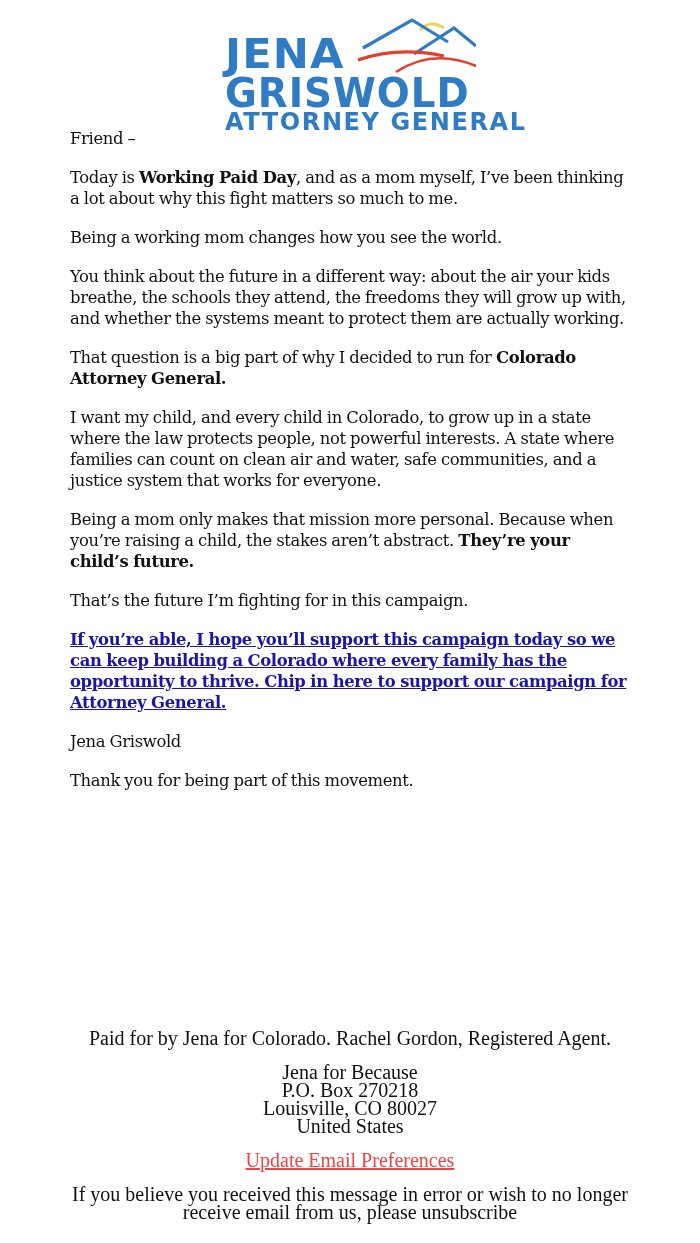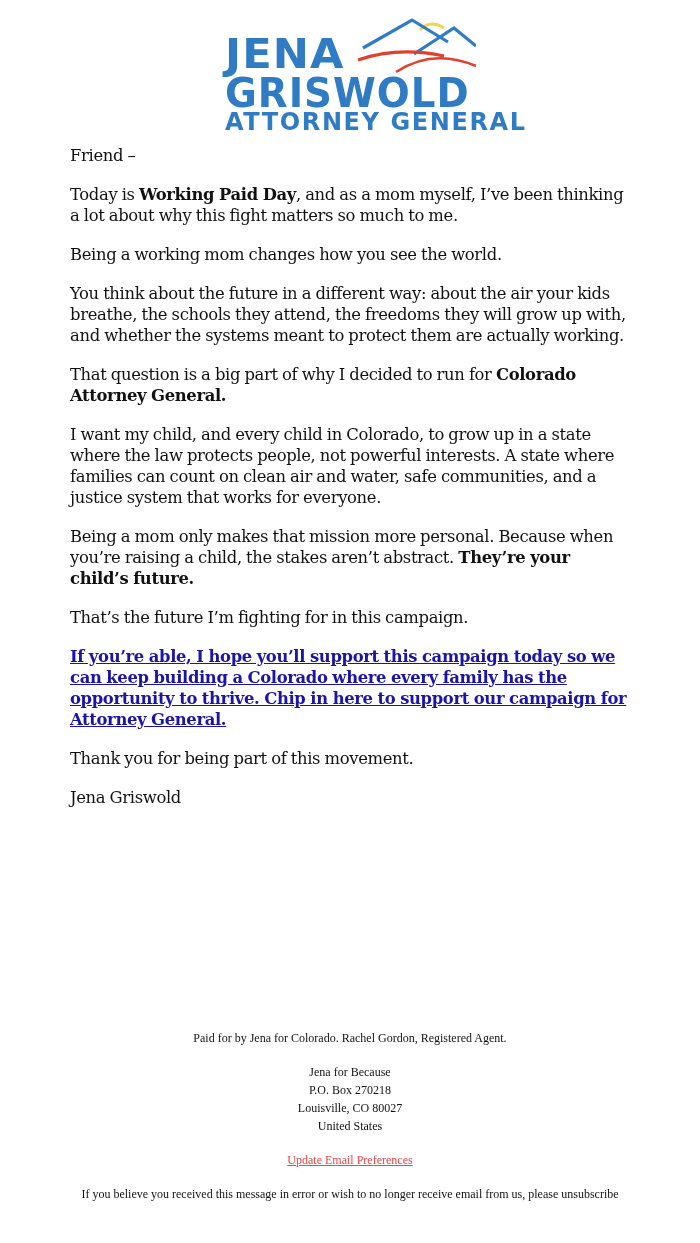--- a/index.html
+++ b/index.html
@@ -4,26 +4,26 @@
   <style>
     html, body { margin: 0; padding: 0; background: #ffffff; }
     body { width: 700px; height: 1243px; position: relative; overflow: hidden; }
     .logo { position: absolute; left: 222px; top: 16px; width: 260px; height: 118px; }
     .logo-text { position: absolute; left: 3px; font-family: "DejaVu Sans", sans-serif; font-weight: bold; color: #2f7bc4; letter-spacing: 1px; white-space: nowrap; }
     .logo-l1 { top: 18px; font-size: 40px; line-height: 40px; transform: scaleX(1.08); transform-origin: left; }
     .logo-l2 { top: 57px; font-size: 40px; line-height: 40px; transform: scaleX(0.97); transform-origin: left; }
     .logo-l3 { top: 96px; font-size: 24px; line-height: 20px; letter-spacing: 1.6px; }
     .logo-mark { position: absolute; left: 136px; top: 0; }
 
-    .body { position: absolute; left: 70px; top: 145px; width: 560px; font-family: "DejaVu Serif", serif; font-size: 16.4px; line-height: 21px; color: #111111; letter-spacing: -0.35px; word-spacing: -0.5px; }
+    .body { position: absolute; left: 70px; top: 128px; width: 560px; font-family: "DejaVu Serif", serif; font-size: 16.4px; line-height: 21px; color: #111111; letter-spacing: -0.35px; word-spacing: -0.5px; }
     .body p { margin: 0 0 18px 0; }
     .body b { font-weight: bold; }
     .cta { color: #1a0dab; color: #1b14a8; font-weight: bold; text-decoration: underline; cursor: pointer; }
 
-    .footer { position: absolute; left: 60px; top: 1029px; width: 580px; text-align: center; font-family: "Liberation Serif", serif; font-size: 12px; line-height: 18px; color: #111111; }
+    .footer { position: absolute; left: 60px; top: 1029px; width: 580px; text-align: center; font-family: "Liberation Serif", serif; font-size: 20px; line-height: 18px; color: #111111; }
     .footer p { margin: 0 0 16px 0; }
     .footer .addr { margin-bottom: 16px; }
     .footer a { color: #ef4444; text-decoration: underline; cursor: pointer; }
   </style>
 </head>
 <body>
 
 <div class="logo">
   <svg class="logo-mark" width="118" height="62" viewBox="0 0 118 62">
     <path d="M62 14 Q72 3 86 12" fill="none" stroke="#f2d44a" stroke-width="3"></path>
@@ -40,22 +40,22 @@
 <div class="body">
   <p>Friend –</p>
   <p><span>Today is </span><b>Working Paid Day</b><span>, and as a mom myself, I’ve been thinking a lot about why this fight matters so much to me.</span></p>
   <p>Being a working mom changes how you see the world.</p>
   <p>You think about the future in a different way: about the air your kids breathe, the schools they attend, the freedoms they will grow up with, and whether the systems meant to protect them are actually working.</p>
   <p><span>That question is a big part of why I decided to run for </span><b>Colorado Attorney General.</b></p>
   <p>I want my child, and every child in Colorado, to grow up in a state where the law protects people, not powerful interests. A state where families can count on clean air and water, safe communities, and a justice system that works for everyone.</p>
   <p><span>Being a mom only makes that mission more personal. Because when you’re raising a child, the stakes aren’t abstract. </span><b>They’re your child’s future.</b></p>
   <p>That’s the future I’m fighting for in this campaign.</p>
   <p><a class="cta">If you’re able, I hope you’ll support this campaign today so we can keep building a Colorado where every family has the opportunity to thrive. Chip in here to support our campaign for Attorney General.</a></p>
+  <p>Jena Griswold</p>
   <p>Thank you for being part of this movement.</p>
-  <p>Jena Griswold</p>
 </div>
 
 <div class="footer">
   <p>Paid for by Jena for Colorado. Rachel Gordon, Registered Agent.</p>
   <div class="addr">
     <div>Jena for Because</div>
     <div>P.O. Box 270218</div>
     <div>Louisville, CO 80027</div>
     <div>United States</div>
   </div>

